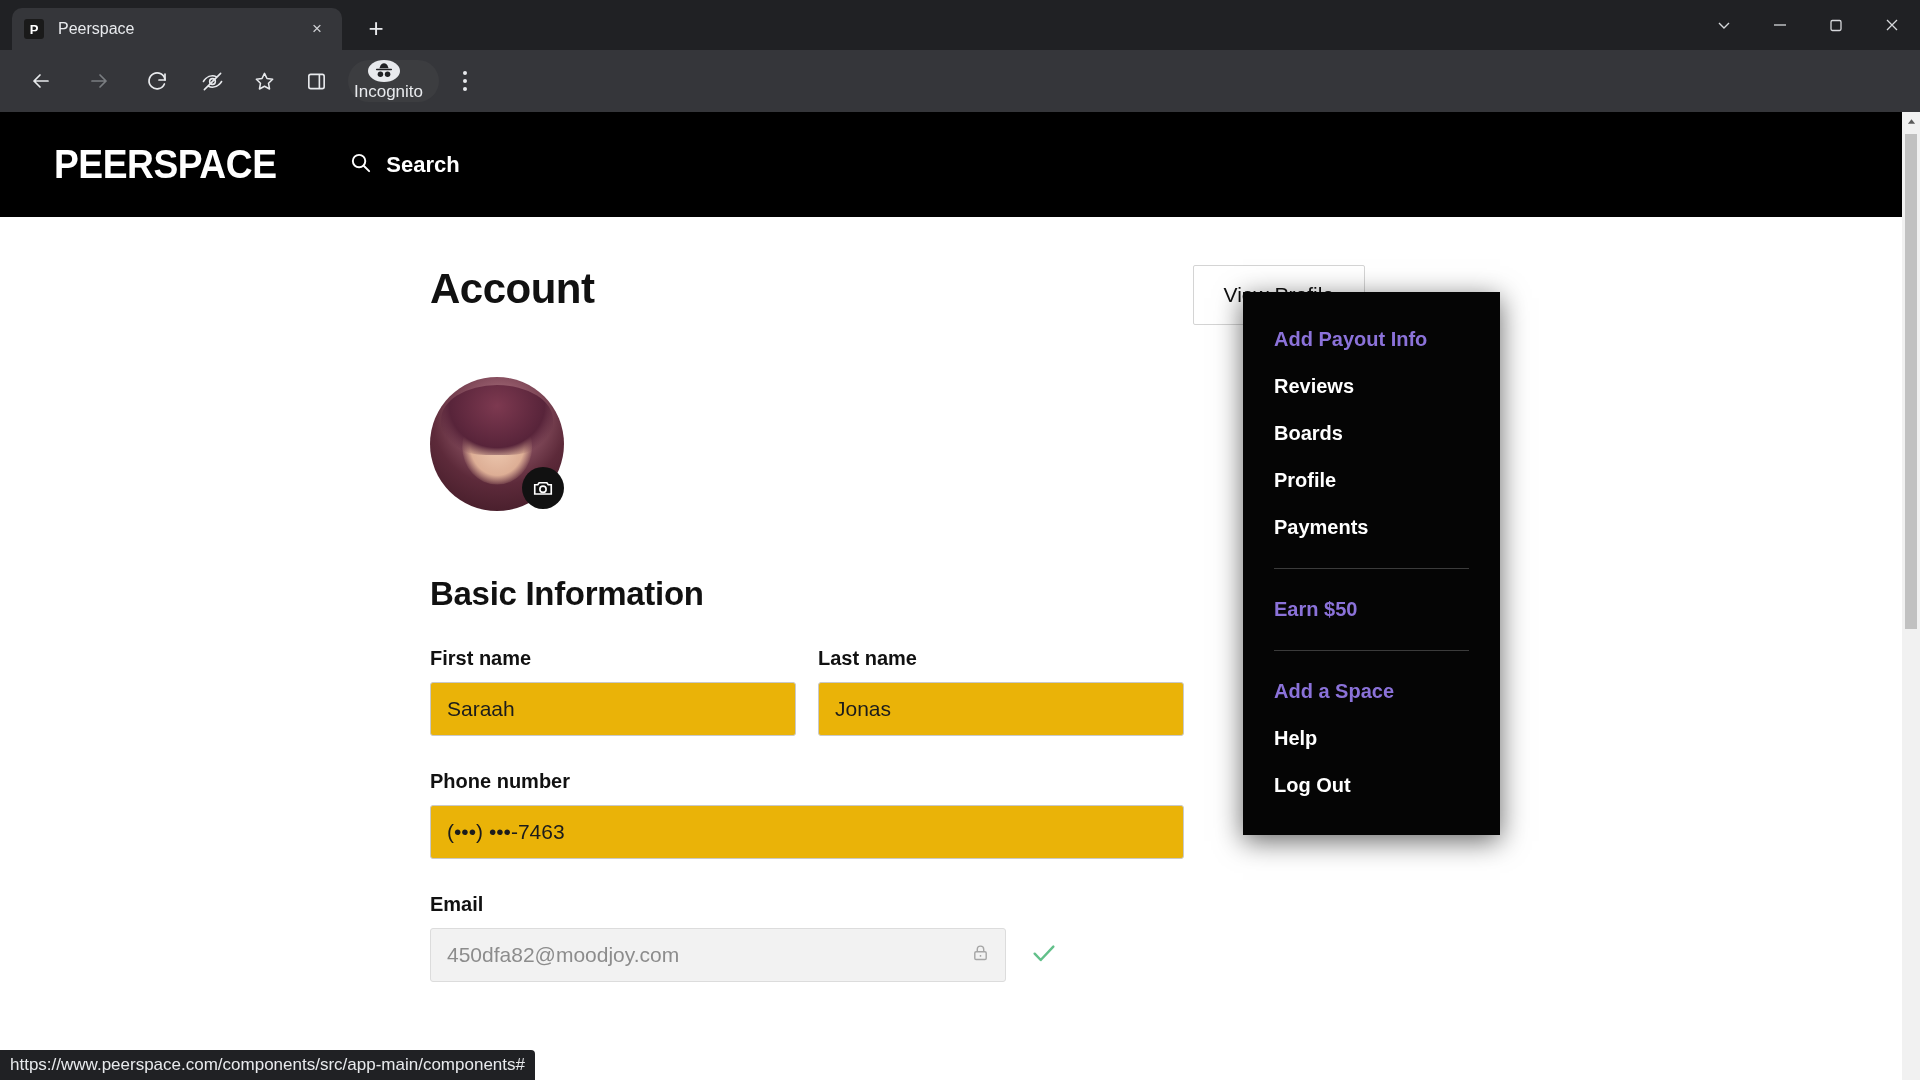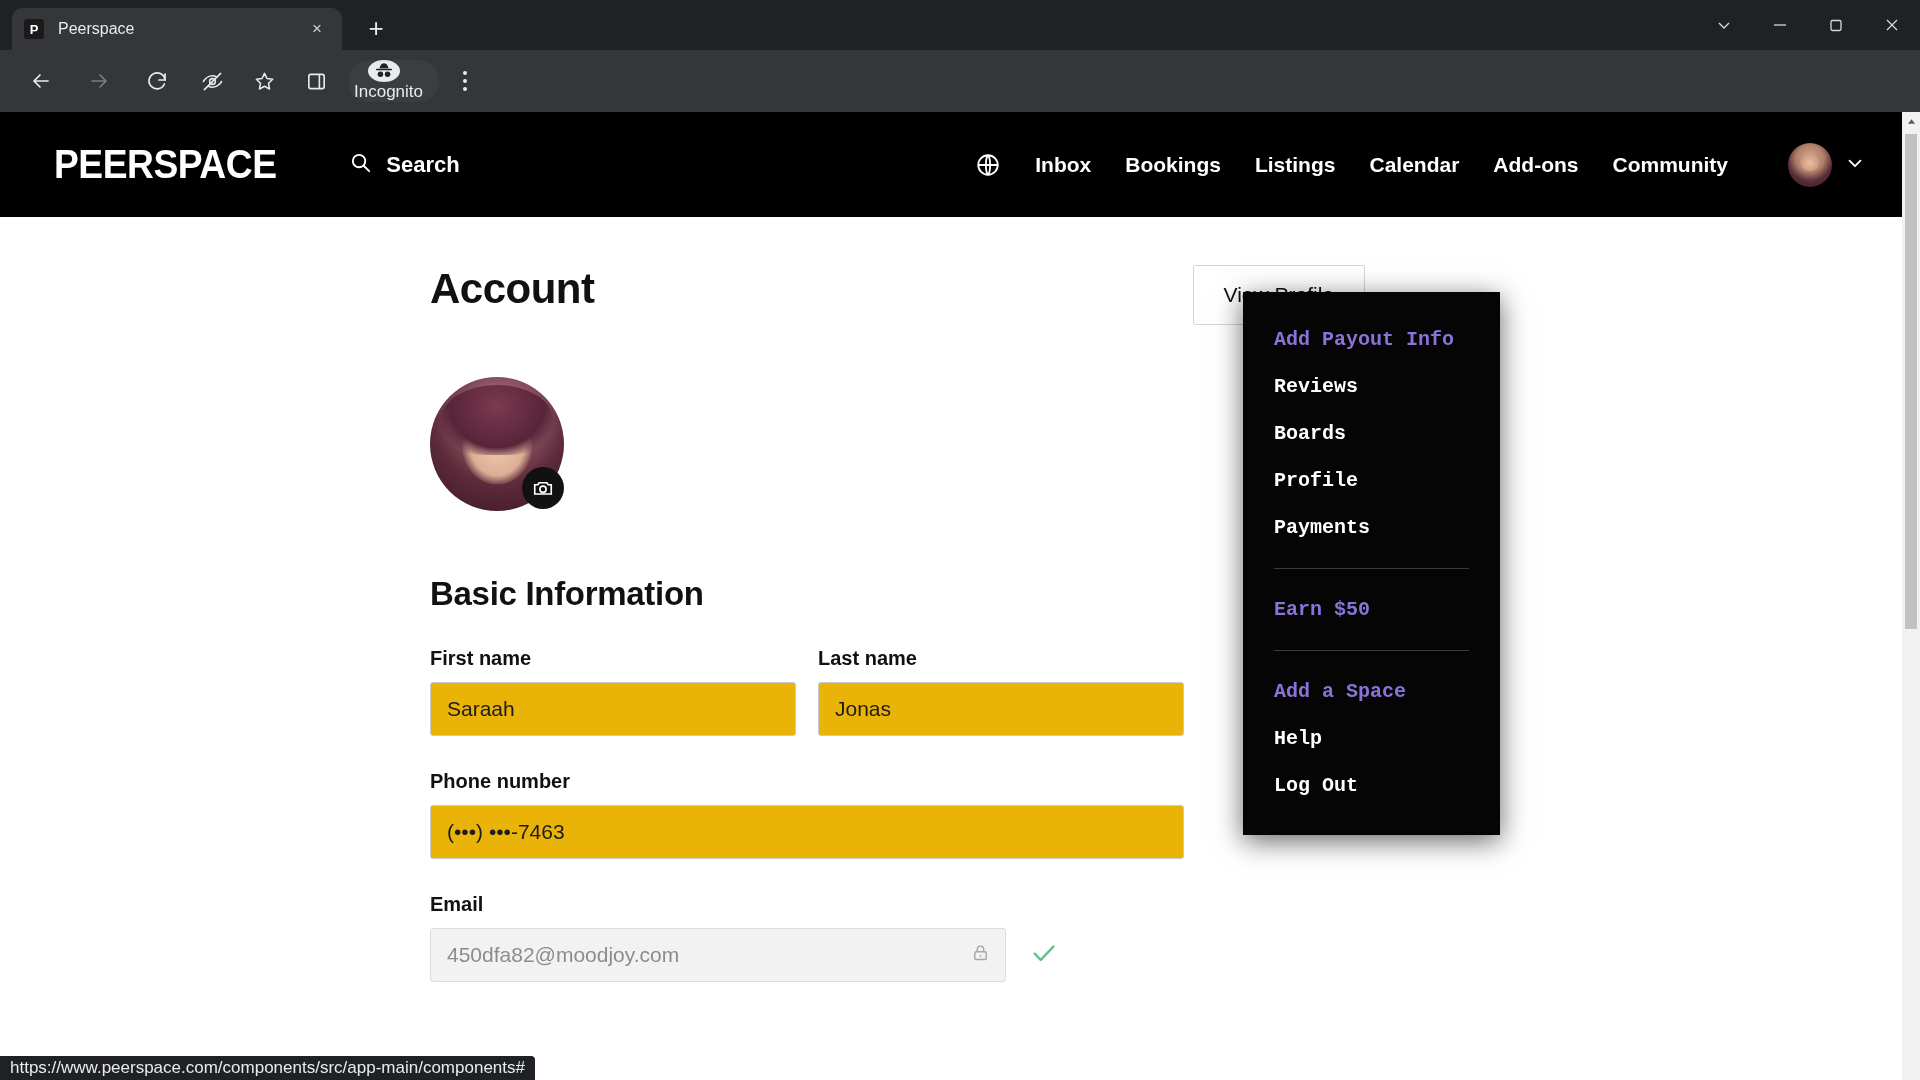--- a/index.html
+++ b/index.html
@@ -136,21 +136,20 @@
   .cursor-hand {
     position:absolute; left: 1487px; top: 125px; width: 26px; height: 34px;
     pointer-events:none;
   }
 
   
   .ps-dropdown {
     position: absolute; left: 1243px; top: 180px; width: 257px;
     background: #050505; padding: 24px 0 26px 0; z-index: 40;
     box-shadow: 0 6px 26px rgba(0,0,0,0.6);
-    font-family: Liberation Mono, monospace;
   }
   .dd-item {
     display:block; padding: 11px 31px; color:#fff;
     font-size: 20px; font-weight: 700; line-height: 1.25;
     white-space: nowrap;
   }
   .dd-item.accent { color: #8b72d9; }
   .dd-sep { height:1px; background:#3b3b3b; margin: 17px 31px; }
 
   
@@ -203,21 +202,21 @@
     font-size: 21px; color:#1c1c1c;
   }
   .fld-input.disabled { background:#f2f2f2; color:#8c8c8c; border-color:#dcdcdc; }
   .email-row { display:flex; align-items:center; gap: 24px; margin-top:34px; }
   .email-wrap { width: 576px; position:relative; }
   .lock-ico { position:absolute; right: 16px; top: 50%; transform: translateY(-50%); color:#a6a6a6; }
   .check-ok { color: #62c08a; }
 
   
   .statusbar {
-    position:absolute; left:0; bottom:0; height: 24px; background:#202124;
+    position:absolute; left:0; bottom:0; height: 30px; background:#202124;
     display:flex; align-items:center; padding: 0 10px;
     color:#e8eaed; font-size: 17px; z-index: 60; border-radius: 0 4px 0 0;
   }
 
   
   .scrollbar {
     position:absolute; right:0; top:0; width: 18px; height: 968px; background:#f1f1f1; z-index: 50;
   }
   .sb-arrow { height: 18px; display:flex; align-items:center; justify-content:center; color:#5a5a5a; }
   .sb-thumb { position:absolute; left:3px; top: 22px; width:12px; height: 495px; background:#c1c1c1; border-radius:0; }
@@ -323,43 +322,20 @@
       <div class="ps-search">
         <span>
           <svg width="23" height="23" viewBox="0 0 24 24" fill="none" stroke="#fff" stroke-width="2" stroke-linecap="round">
               <circle cx="10.5" cy="10.5" r="6.5"></circle>
               <path d="M15.6 15.6 21 21"></path>
             </svg>
         </span>
         <span class="ps-search-label">Search</span>
       </div>
 
-      <div class="ps-nav">
-        <span class="ps-globe">
-          <svg width="26" height="26" viewBox="0 0 24 24" fill="none" stroke="#fff" stroke-width="1.7">
-              <circle cx="12" cy="12" r="9"></circle>
-              <path d="M3 12h18M12 3c2.6 2.6 2.6 15.4 0 18M12 3c-2.6 2.6-2.6 15.4 0 18"></path>
-            </svg>
-        </span>
-        <a class="ps-nav-link">Inbox</a>
-        <a class="ps-nav-link">Bookings</a>
-        <a class="ps-nav-link">Listings</a>
-        <a class="ps-nav-link">Calendar</a>
-        <a class="ps-nav-link">Add-ons</a>
-        <a class="ps-nav-link">Community</a>
-
-        <div class="ps-avatar-wrap">
-          <div class="ps-avatar"></div>
-          <span class="chev">
-            <svg width="22" height="22" viewBox="0 0 24 24" fill="none" stroke="#fff" stroke-width="2" stroke-linecap="round" stroke-linejoin="round">
-                <path d="M6 9.5l6 6 6-6"></path>
-              </svg>
-          </span>
-        </div>
-      </div>
     </div>
 
     <div class="ps-dropdown">
       <a class="dd-item accent">Add Payout Info</a>
       <a class="dd-item">Reviews</a>
       <a class="dd-item">Boards</a>
       <a class="dd-item">Profile</a>
       <a class="dd-item">Payments</a>
       <div class="dd-sep"></div>
       <a class="dd-item accent">Earn $50</a>

